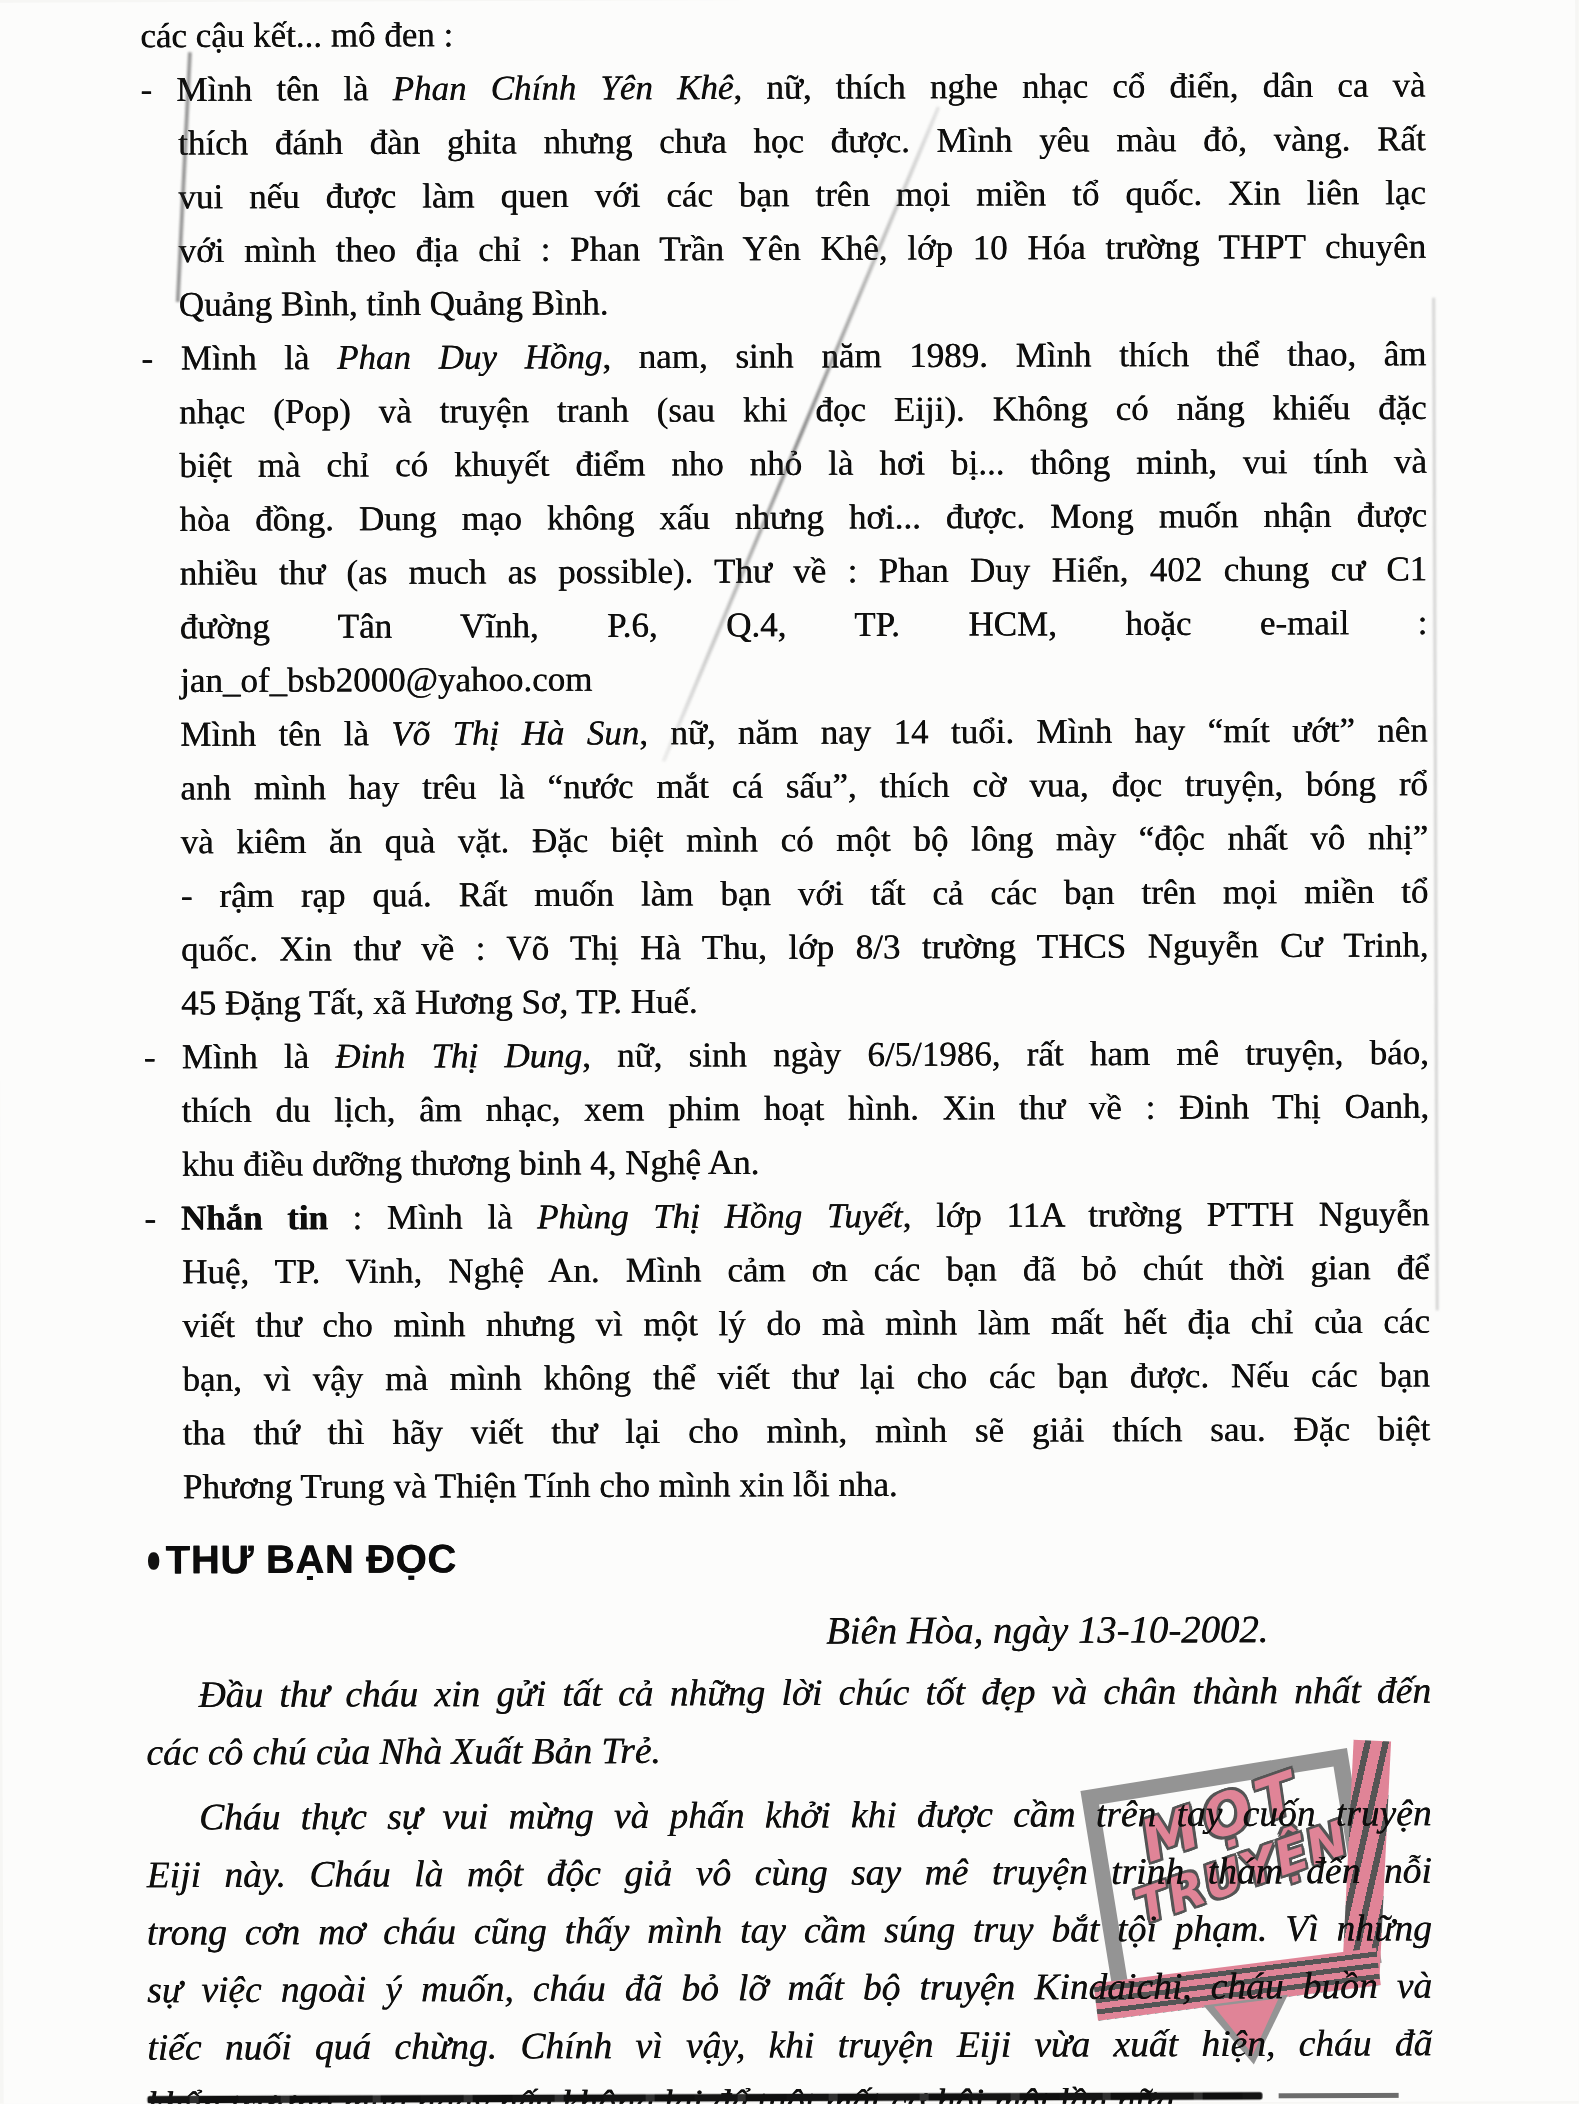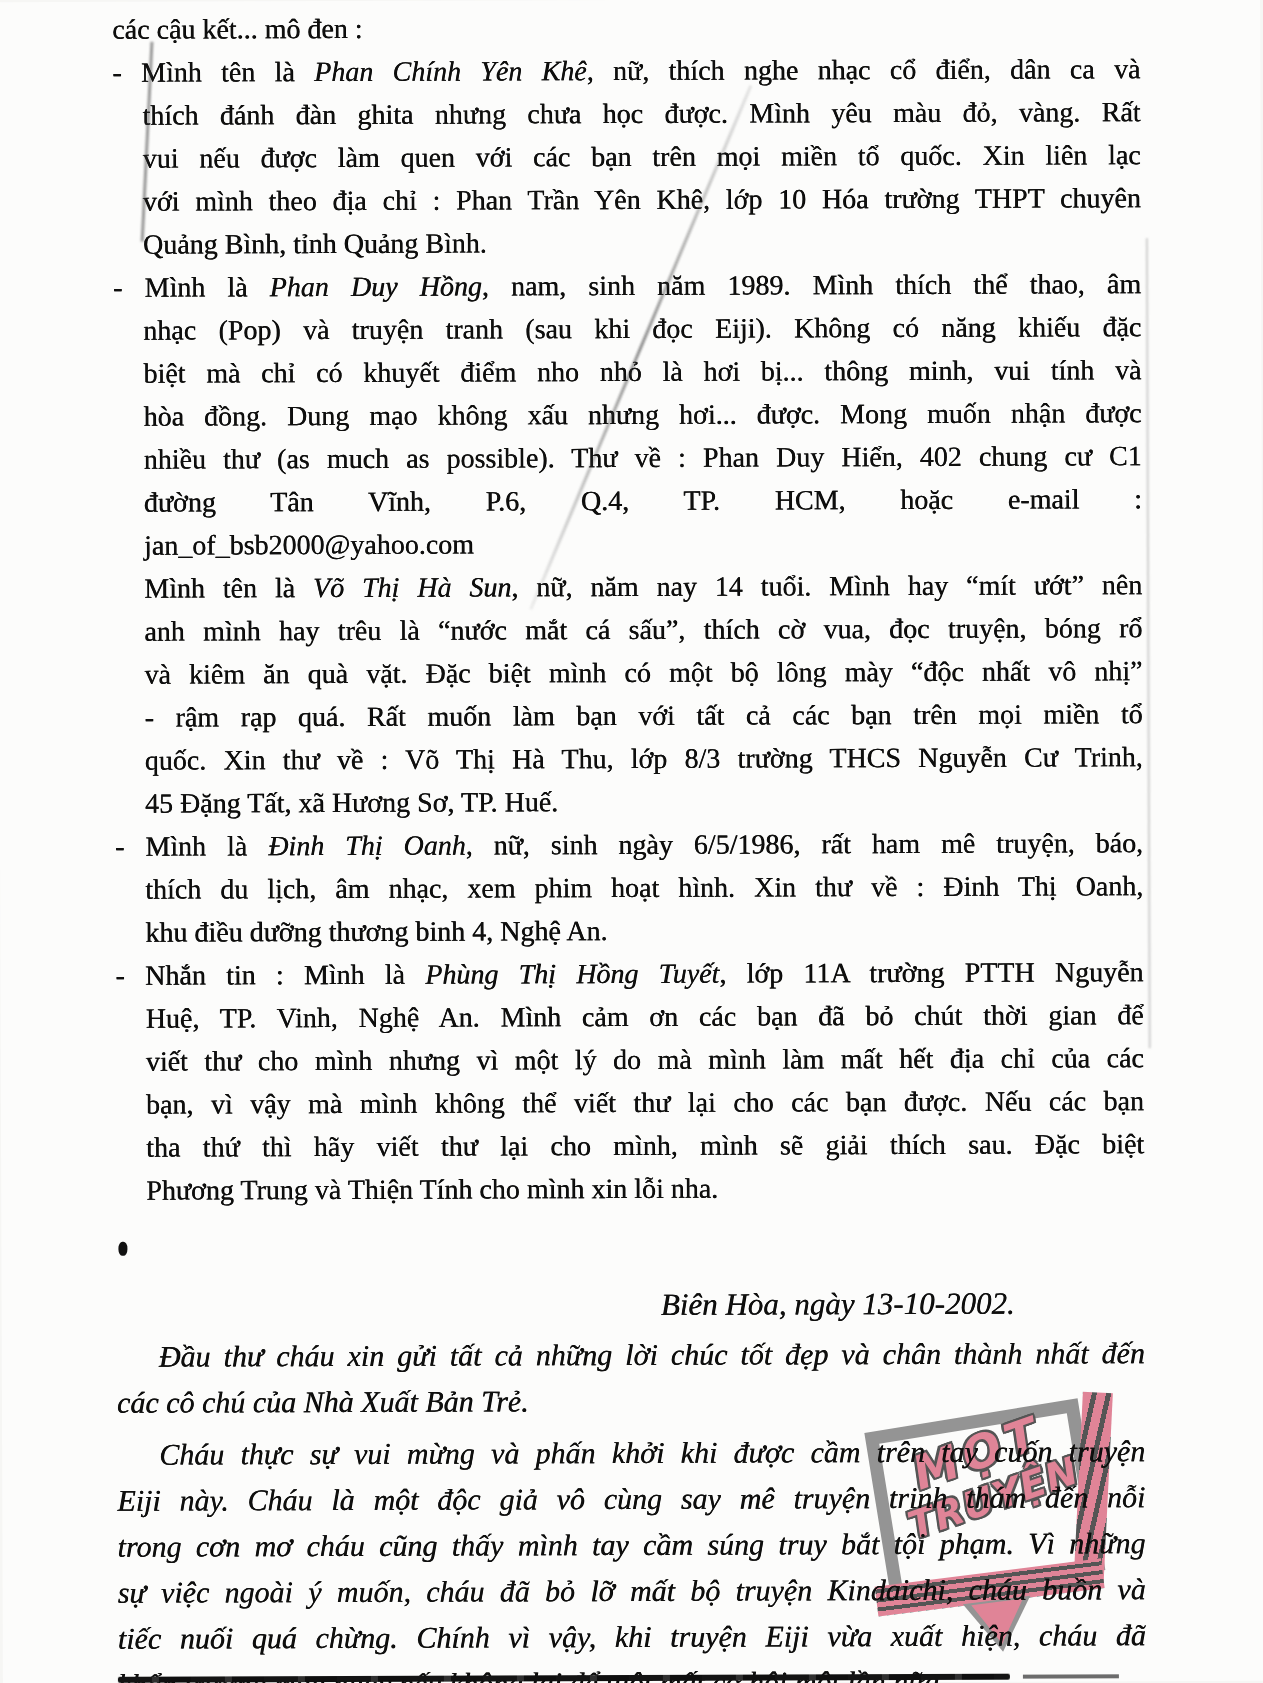--- a/index.html
+++ b/index.html
@@ -27,21 +27,21 @@
   .para.body{padding-left:30px;}
   .line{
     line-height:43px;
     text-align:justify;
     text-align-last:justify;
     white-space:normal;
   }
   .line.last{text-align-last:left;}
   .line.hang{margin-left:-30px;}
   .line .i{font-style:italic;}
-  .line .b{font-weight:400;text-shadow:0.5px 0 0 #000;}
+  .line .b{font-weight:700;text-shadow:0.5px 0 0 #000;}
   
   .heading{
     margin:16px 0 0 2px;
     font-family:"Liberation Sans","DejaVu Sans",sans-serif;
     font-weight:700;
     font-size:32px;
     line-height:40px;
     letter-spacing:0.5px;
     color:#0c0c0c;
     text-shadow:0.4px 0 0 #000;
@@ -191,34 +191,34 @@
       </section>
     <section class="para body">
         <div class="line">Mình tên là <span class="i">Võ Thị Hà Sun</span>, nữ, năm nay 14 tuổi. Mình hay “mít ướt” nên</div>
         <div class="line">anh mình hay trêu là “nước mắt cá sấu”, thích cờ vua, đọc truyện, bóng rổ</div>
         <div class="line">và kiêm ăn quà vặt. Đặc biệt mình có một bộ lông mày “độc nhất vô nhị”</div>
         <div class="line">- rậm rạp quá. Rất muốn làm bạn với tất cả các bạn trên mọi miền tổ</div>
         <div class="line">quốc. Xin thư về : Võ Thị Hà Thu, lớp 8/3 trường THCS Nguyễn Cư Trinh,</div>
         <div class="line last">45 Đặng Tất, xã Hương Sơ, TP. Huế.</div>
       </section>
     <section class="para body">
-        <div class="line hang">- Mình là <span class="i">Đinh Thị Oanh</span>, nữ, sinh ngày 6/5/1986, rất ham mê truyện, báo,</div>
+        <div class="line hang">- Mình là <span class="i">Đinh Thị Dung</span>, nữ, sinh ngày 6/5/1986, rất ham mê truyện, báo,</div>
         <div class="line">thích du lịch, âm nhạc, xem phim hoạt hình. Xin thư về : Đinh Thị Oanh,</div>
         <div class="line last">khu điều dưỡng thương binh 4, Nghệ An.</div>
       </section>
     <section class="para body">
         <div class="line hang">- <span class="b">Nhắn tin</span> : Mình là <span class="i">Phùng Thị Hồng Tuyết</span>, lớp 11A trường PTTH Nguyễn</div>
         <div class="line">Huệ, TP. Vinh, Nghệ An. Mình cảm ơn các bạn đã bỏ chút thời gian để</div>
         <div class="line">viết thư cho mình nhưng vì một lý do mà mình làm mất hết địa chỉ của các</div>
         <div class="line">bạn, vì vậy mà mình không thể viết thư lại cho các bạn được. Nếu các bạn</div>
         <div class="line">tha thứ thì hãy viết thư lại cho mình, mình sẽ giải thích sau. Đặc biệt</div>
         <div class="line last">Phương Trung và Thiện Tính cho mình xin lỗi nha.</div>
       </section>
 
-    <h2 class="heading"><span class="ink-dot"></span></h2>
+    <h2 class="heading"><span class="ink-dot"></span><span>THƯ BẠN ĐỌC</span></h2>
 
     <div class="dateline">Biên Hòa, ngày 13-10-2002.</div>
 
     <section class="para letter p1">
         <div class="line indent">Đầu thư cháu xin gửi tất cả những lời chúc tốt đẹp và chân thành nhất đến</div>
         <div class="line last">các cô chú của Nhà Xuất Bản Trẻ.</div>
       </section>
     <section class="para letter p2">
         <div class="line indent">Cháu thực sự vui mừng và phấn khởi khi được cầm trên tay cuốn truyện</div>
         <div class="line">Eiji này. Cháu là một độc giả vô cùng say mê truyện trinh thám đến nỗi</div>

